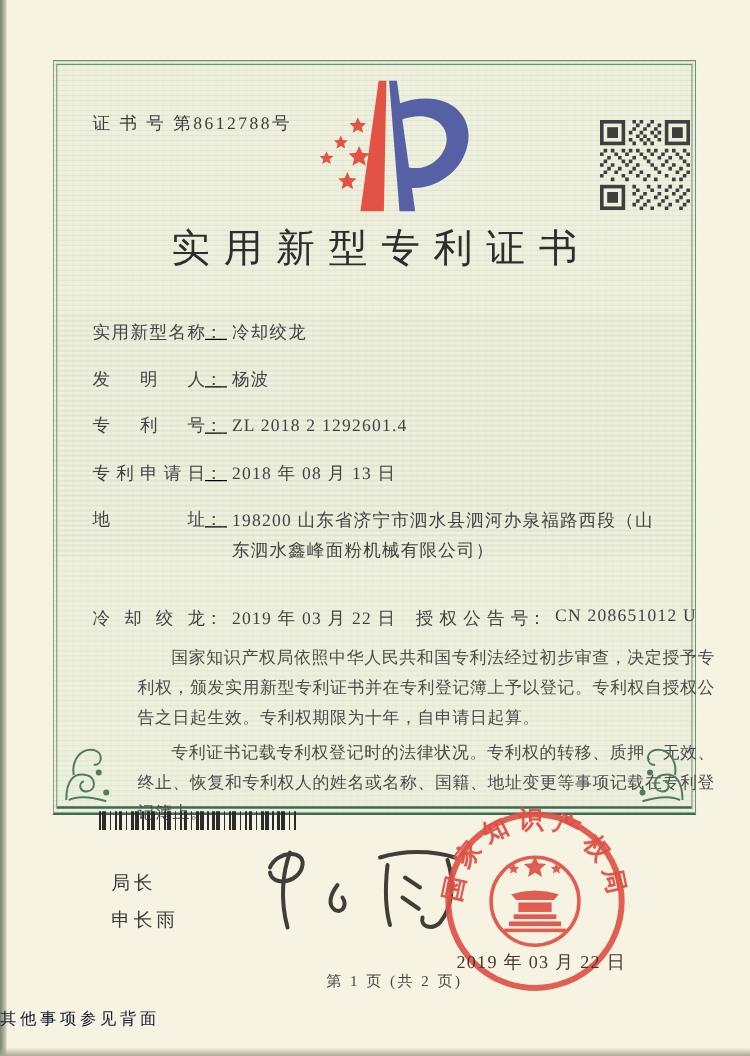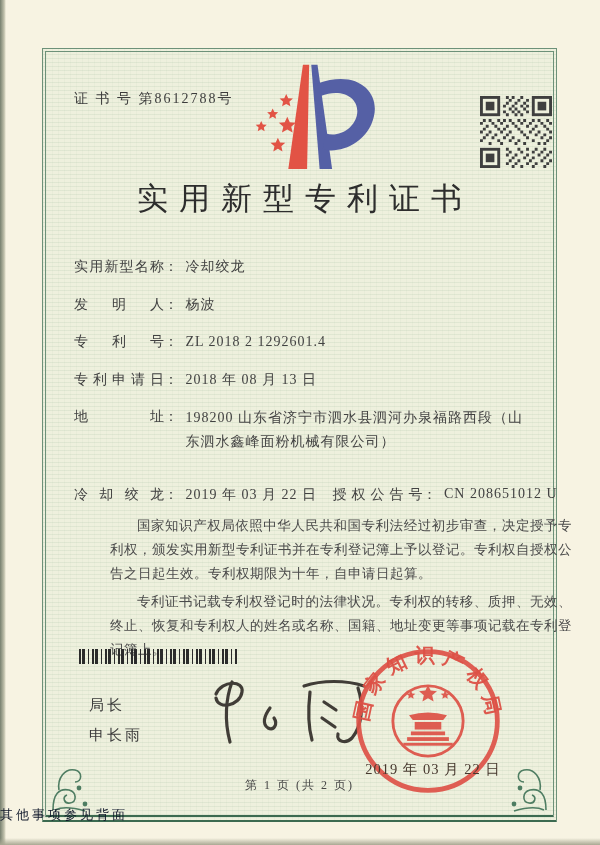--- a/index.html
+++ b/index.html
@@ -4,62 +4,62 @@
 <style>
   * { margin:0; padding:0; box-sizing:border-box; }
   html,body { width:600px; height:845px; }
   body { font-family:"Liberation Serif","DejaVu Serif",serif; background:#f7f3e2; }
   .page { position:relative; width:600px; height:845px; overflow:hidden; background:#f7f3e2; }
   .edge-left { position:absolute; left:0; top:0; width:6px; height:100%;
     background:linear-gradient(90deg,#77806f,#c2c2ad 70%,rgba(255,255,255,0)); }
   .edge-bottom { position:absolute; left:0; bottom:0; width:100%; height:7px;
     background:linear-gradient(0deg,#a9a893,rgba(255,255,255,0)); }
 
-  .frame { position:absolute; left:42px; top:48px; width:515px; height:774px;
+  .frame { position:absolute; left:42px; top:48px; width:515px; height:604px;
     border:4px double #6d9179; border-bottom:7px double #3c6a50;
     background-color:#eef0dd;
     background-image:repeating-linear-gradient(0deg, rgba(139,171,139,0.14) 0 1px, rgba(0,0,0,0) 1px 4px),
                      repeating-linear-gradient(90deg, rgba(139,171,139,0.06) 0 1px, rgba(0,0,0,0) 1px 6px); }
 
   .cert-no { position:absolute; left:28px; top:38px; font-size:14px; color:#3c3c3c; letter-spacing:2px; }
 
   .logo { position:absolute; left:186px; top:6px; width:146px; height:126px; }
   .qr { position:absolute; left:434px; top:44px; width:72px; height:72px; }
 
   .title { position:absolute; left:0; top:126px; width:100%; text-align:center;
     font-size:31px; font-weight:400; letter-spacing:11px; color:#2d2d2d; text-indent:11px; }
 
-  .fields { position:absolute; left:28px; top:204px; width:460px; }
+  .fields { position:absolute; left:28px; top:204px; width:460px;text-decoration:underline; }
   .field-row { margin-bottom:16.5px; font-size:14px; color:#424242; line-height:21px; }
   .flabel { display:inline-block; width:90px; text-align:justify; text-align-last:justify; vertical-align:top; }
   .colon { vertical-align:top; }
   .fvalue { display:inline-block; vertical-align:top; margin-left:4px; letter-spacing:1px; }
   .fvalue.addr { width:348px; line-height:1.7; }
 
   .grant-row { position:absolute; left:28px; top:434px; width:470px; font-size:14px; color:#424242; white-space:nowrap; }
   .grant-pair { display:inline-block; }
   .grant-pair + .grant-pair { margin-left:12px; }
 
   .paragraphs { position:absolute; left:28px; top:462px; width:462px;
     font-size:13.5px; color:#4b4b4b; line-height:24px; letter-spacing:0.5px; text-align:justify;margin-left:36px; }
   .paragraphs p { text-indent:2em; margin-bottom:4px; }
 
   .barcode { position:absolute; left:33px; top:597px; width:158px; height:15px;
     background:repeating-linear-gradient(90deg,#2b2b2b 0 2px,rgba(0,0,0,0) 2px 3px,#2b2b2b 3px 6px,rgba(0,0,0,0) 6px 9px,#2b2b2b 9px 10px,rgba(0,0,0,0) 10px 13px); }
 
   .director { position:absolute; left:43px; top:640px; font-size:15px; color:#3a3a3a;
-    letter-spacing:3px; line-height:30px;font-family:Liberation Mono, monospace; }
+    letter-spacing:3px; line-height:30px; }
 
   .signature { position:absolute; left:140px; top:615px; width:210px; height:92px; }
 
   .seal { position:absolute; left:306px; top:593px; width:152px; height:152px; }
   .seal-date { position:absolute; left:298px; top:708px; width:178px; text-align:center;
     font-size:14.5px; color:#46382e; letter-spacing:1px; }
 
-  .page-info { position:absolute; left:0; top:725px; width:100%; text-align:center;
+  .page-info { position:absolute; left:16px; top:725px; width:100%; text-align:center;
     font-size:12px; color:#474747; letter-spacing:2px; }
 
   .flourish { position:absolute; bottom:3px; width:48px; height:52px; }
   .flourish.fl-left { left:3px; }
   .flourish.fl-right { right:3px; transform:scaleX(-1); }
 
   .footer-note { position:absolute; left:0; top:806px; width:100%; 
     font-size:13px; color:#0f172a; letter-spacing:3px;font-family:Liberation Serif, serif; }
 </style>
 </head>

